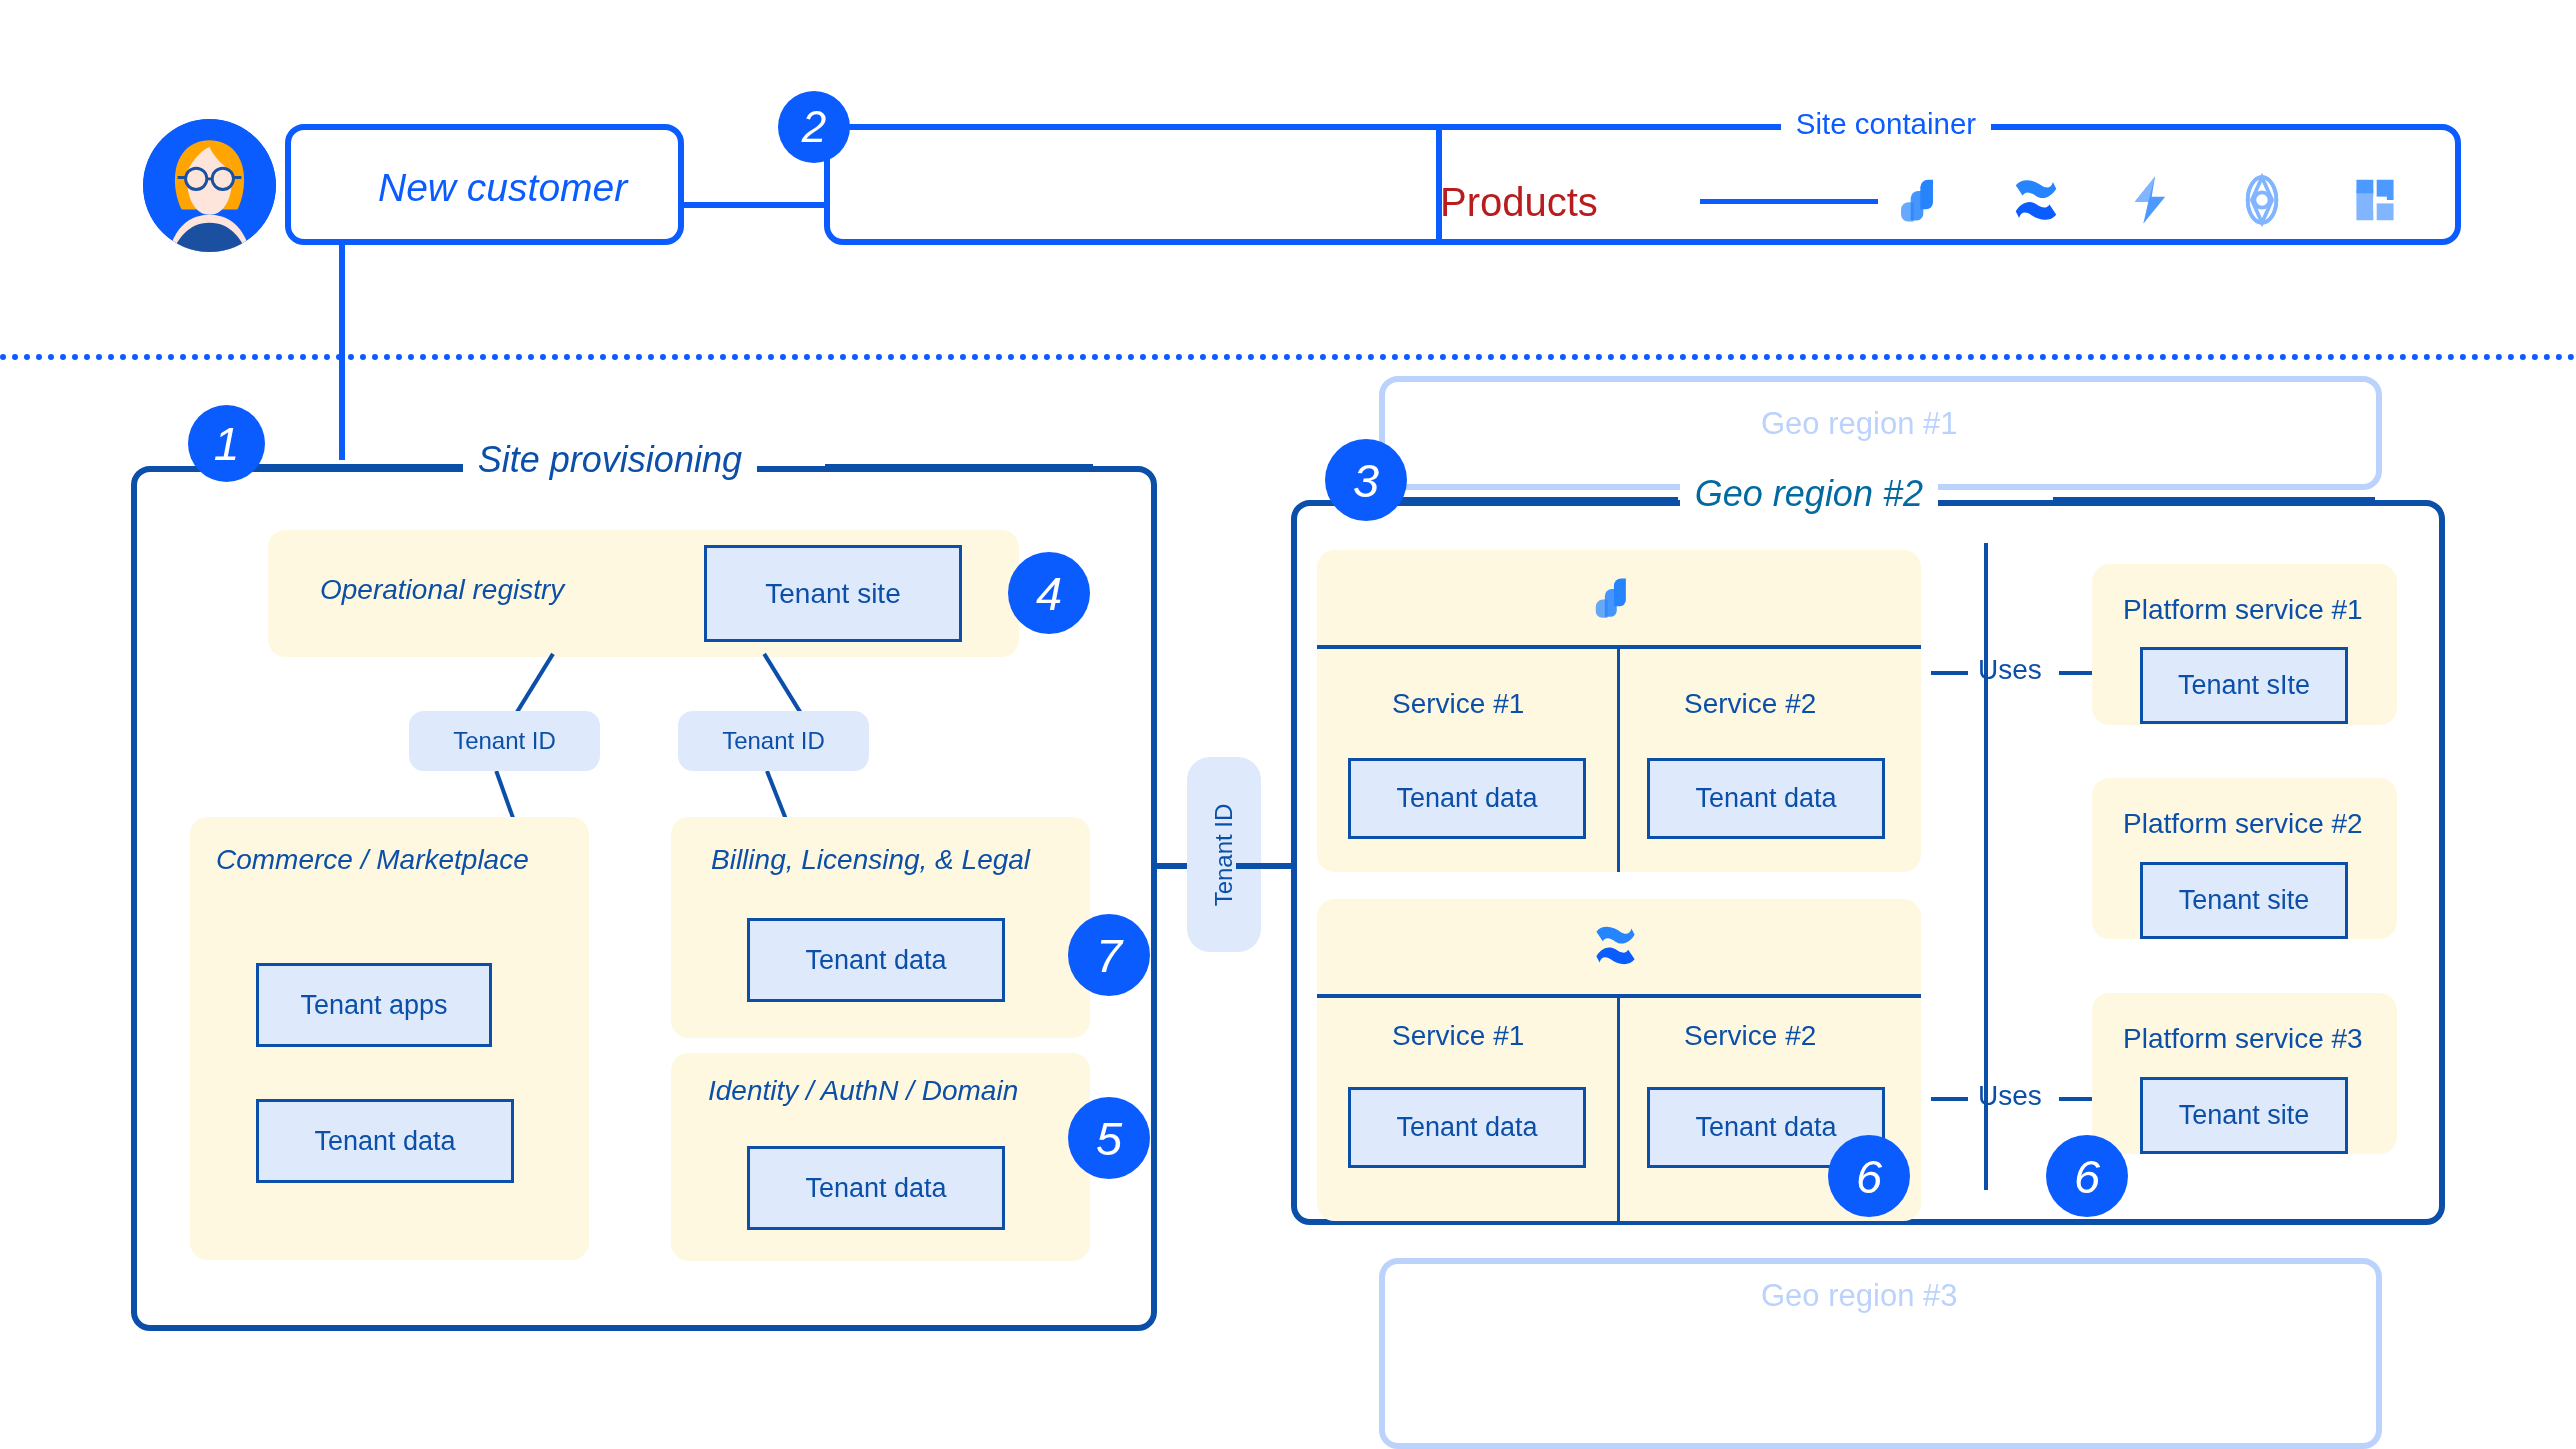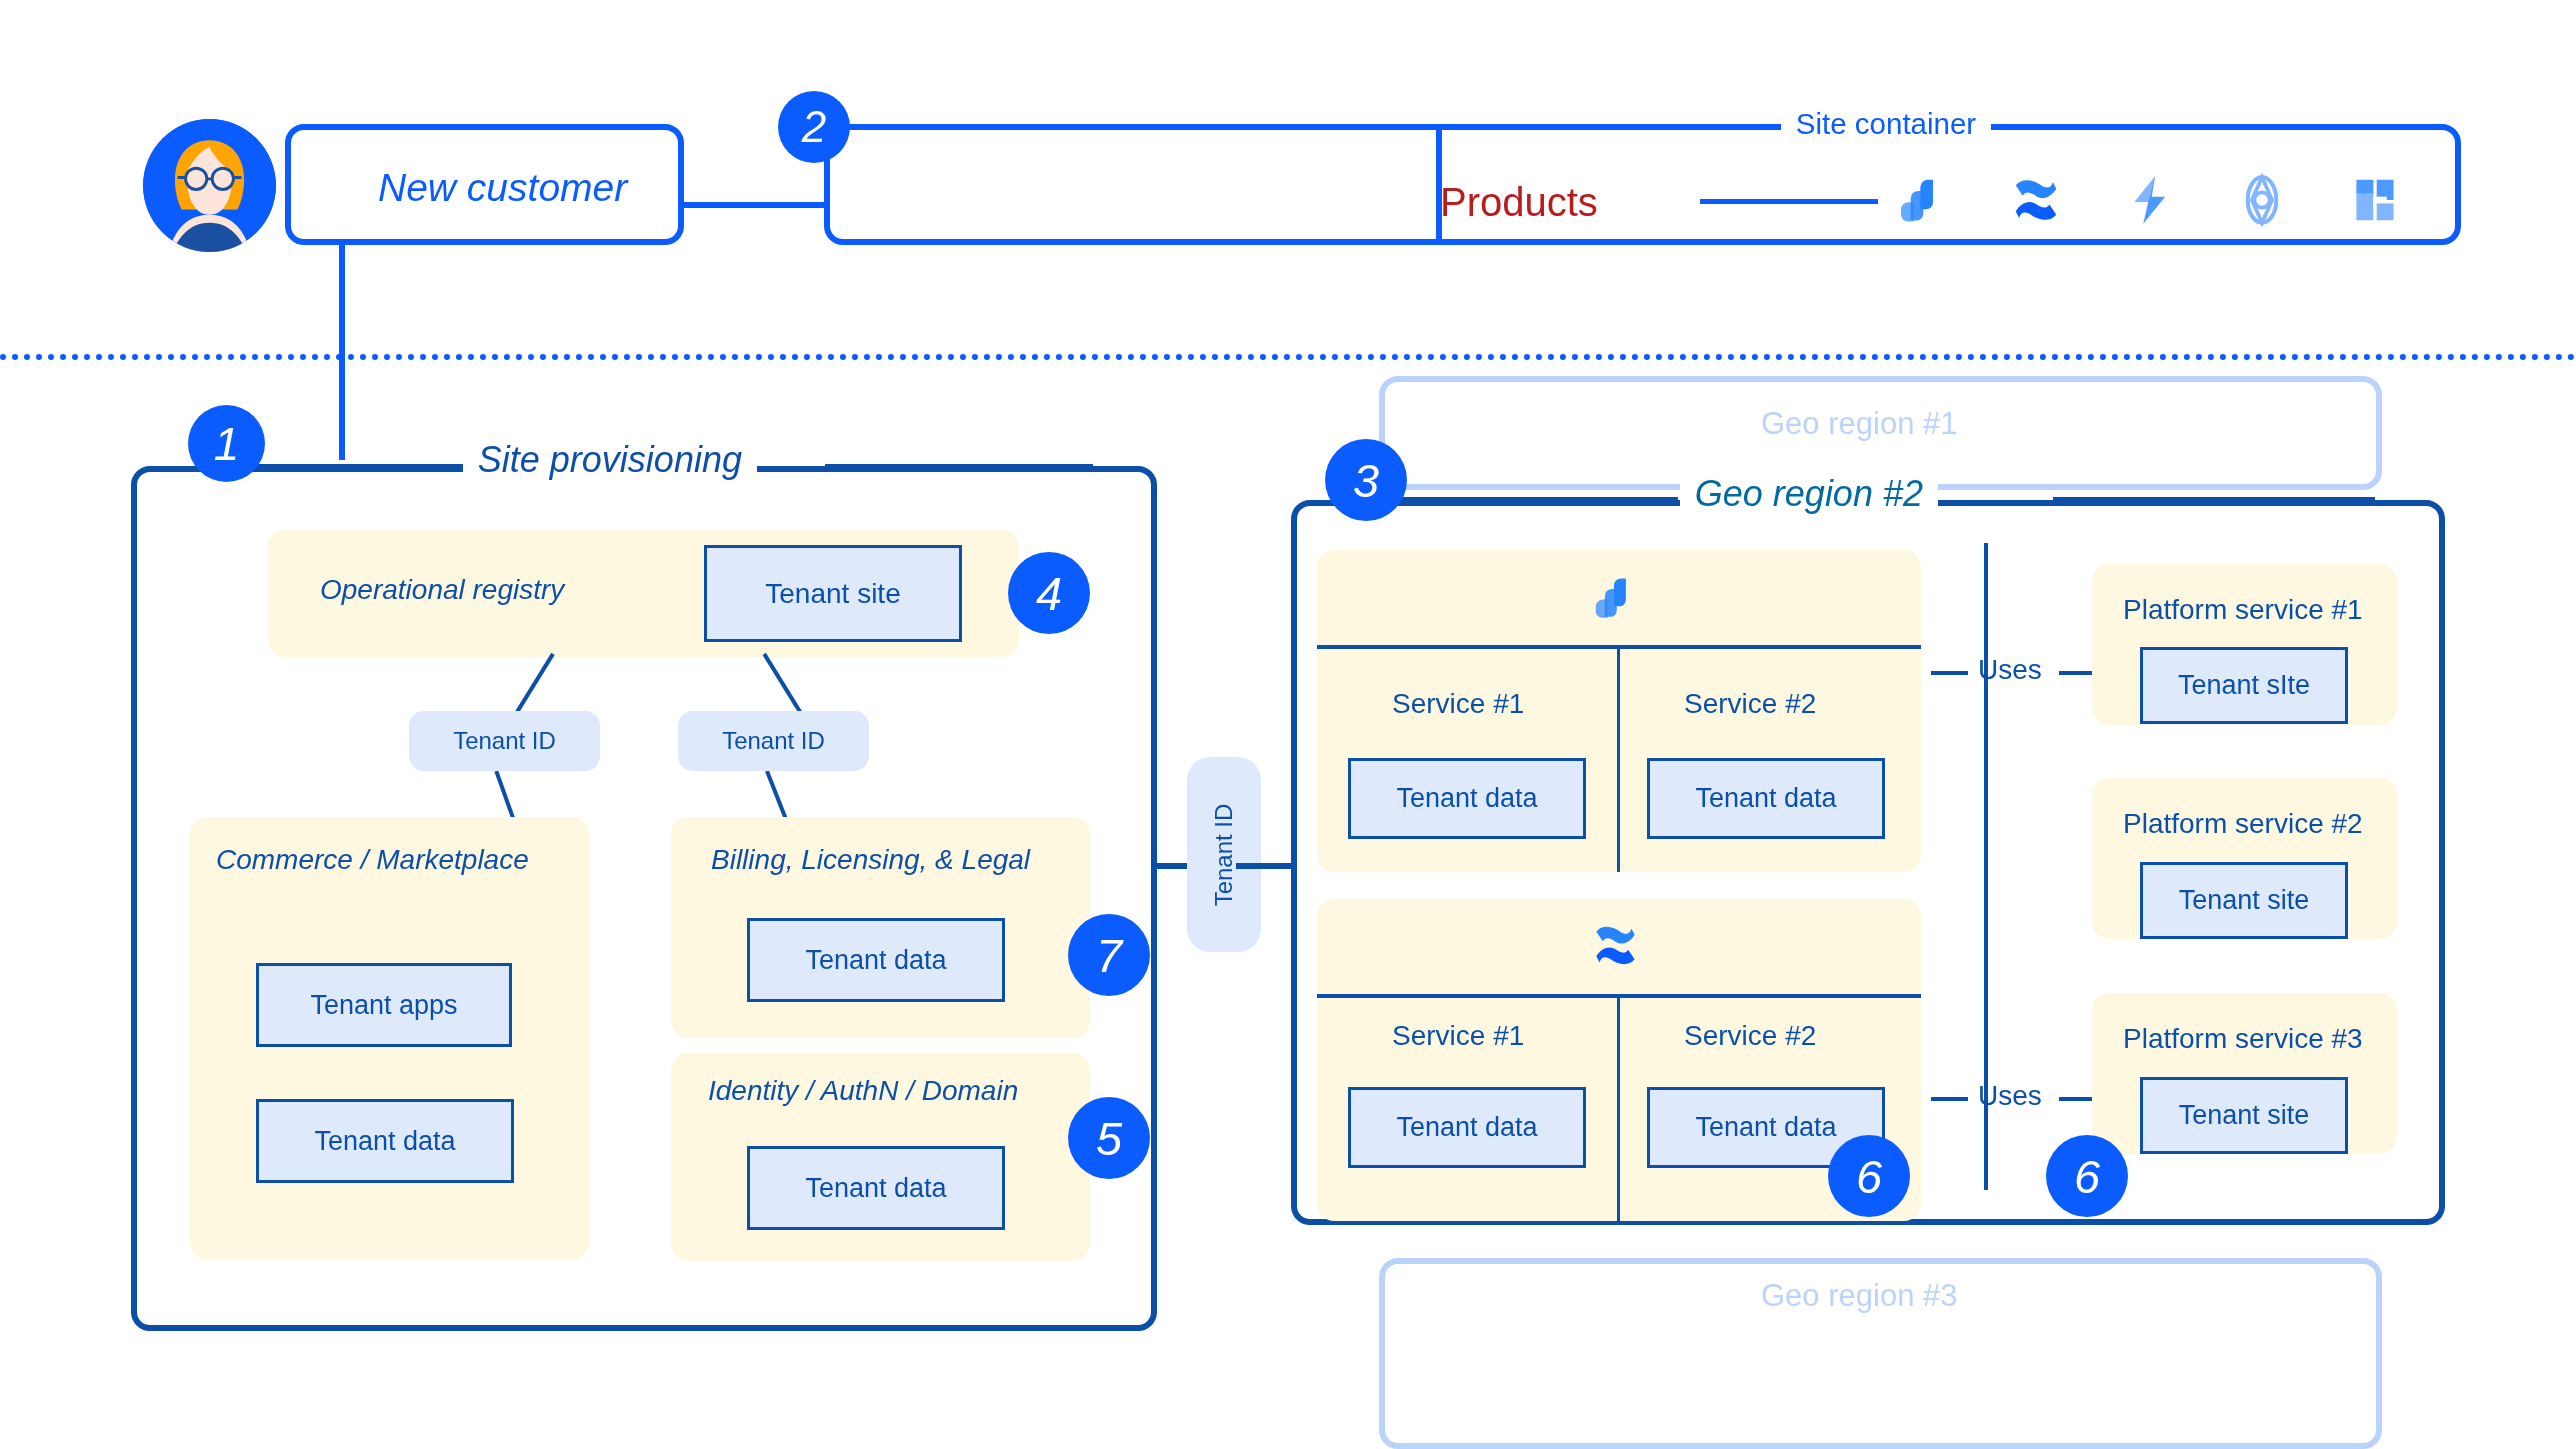--- a/index.html
+++ b/index.html
@@ -175,21 +175,21 @@
       <marker id="ah" markerWidth="8" markerHeight="8" refX="6" refY="4" orient="auto">
         <path d="M0 0 L8 4 L0 8 z" fill="#0B4FA8"></path>
       </marker>
     </defs>
     <line x1="140" y1="0" x2="190" y2="140" stroke="#0B4FA8" stroke-width="6" marker-end="url(#ah)"></line>
     <line x1="545" y1="0" x2="600" y2="140" stroke="#0B4FA8" stroke-width="6" marker-end="url(#ah)"></line>
   </svg>
 
   <div class="cream" style="left:190px;top:817px;width:399px;height:443px;"></div>
   <div class="t ital" style="left:216px;top:844px;font-size:28px;">Commerce / Marketplace</div>
-  <div class="lbox" style="left:256px;top:963px;width:256px;height:84px;font-size:27px;">
+  <div class="lbox" style="left:256px;top:963px;width:236px;height:84px;font-size:27px;">
     <span>Tenant apps</span>
   </div>
   <div class="lbox" style="left:256px;top:1099px;width:258px;height:84px;font-size:27px;">
     <span>Tenant data</span>
   </div>
 
   <div class="cream" style="left:671px;top:817px;width:419px;height:221px;"></div>
   <div class="t ital" style="left:711px;top:844px;font-size:28px;">Billing, Licensing, &amp; Legal</div>
   <div class="lbox" style="left:747px;top:918px;width:258px;height:84px;font-size:27px;">
     <span>Tenant data</span>

